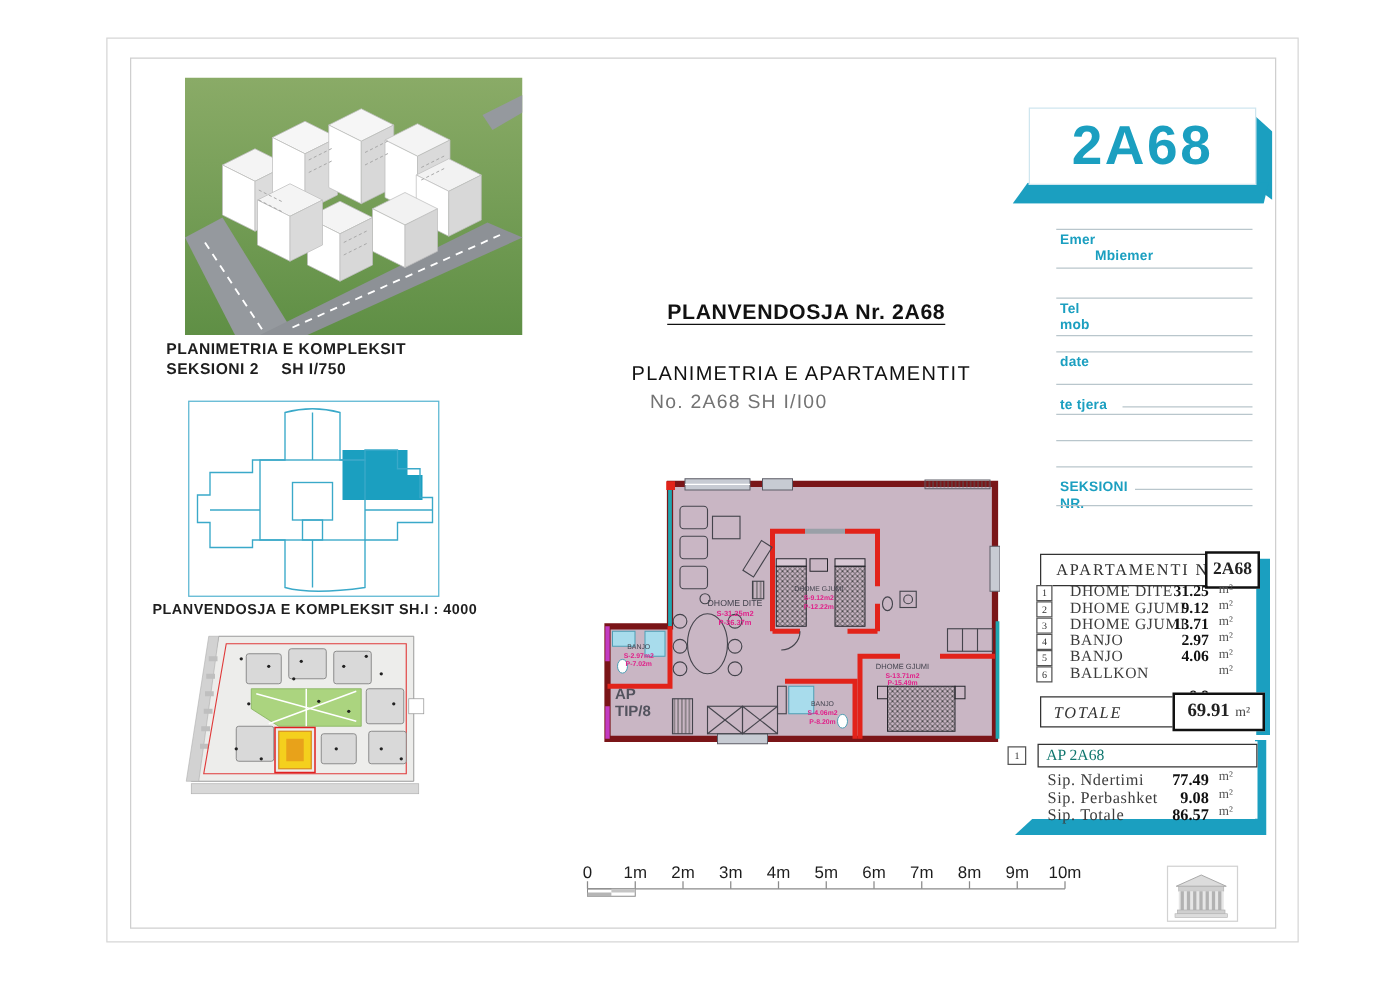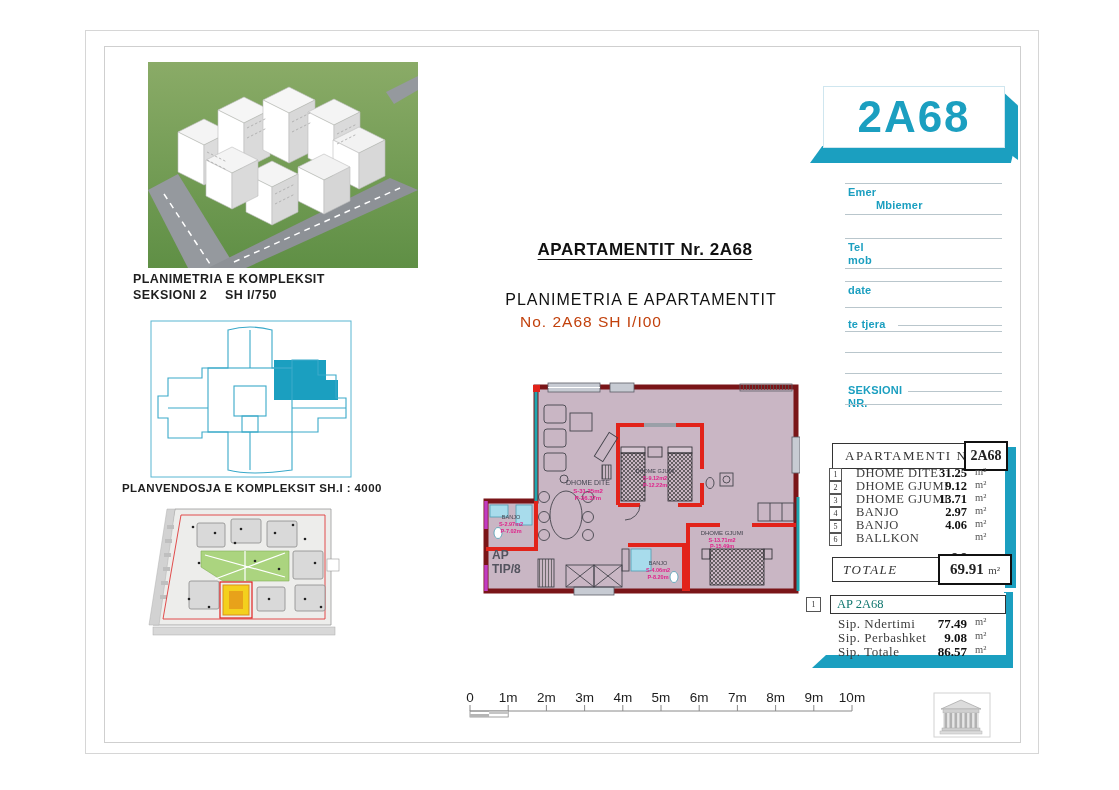--- a/index.html
+++ b/index.html
@@ -166,23 +166,23 @@
       <circle cx="160" cy="96" r="1.3"></circle>
       <circle cx="176" cy="104" r="1.3"></circle>
       <circle cx="110" cy="58" r="1.3"></circle>
       <circle cx="134" cy="66" r="1.3"></circle>
       <circle cx="90" cy="40" r="1.3"></circle>
       <circle cx="148" cy="22" r="1.3"></circle>
     </g>
   <rect x="8" y="124" width="182" height="8" fill="#d8d8d8" stroke="#ababab" stroke-width="0.5"></rect>
 </svg>
 
-<div class="abs" style="left:480px;top:240px;width:330px;text-align:center;font-size:17px;font-weight:700;letter-spacing:.5px;text-decoration:underline;text-underline-offset:4px;color:#111;">APARTAMENTIT Nr. 2A68</div>
+<div class="abs" style="left:480px;top:240px;width:330px;text-align:center;font-size:17px;font-weight:700;letter-spacing:.5px;text-decoration:underline;text-underline-offset:4px;color:#111;">PLANVENDOSJA Nr. 2A68</div>
 <div class="abs" style="left:466px;top:291px;width:350px;text-align:center;font-size:16px;letter-spacing:1px;color:#111;">PLANIMETRIA E APARTAMENTIT</div>
-<div class="abs" style="left:520px;top:313px;font-size:15.5px;letter-spacing:1px;color:#c2410c;">No. 2A68 SH I/I00</div>
+<div class="abs" style="left:520px;top:313px;font-size:15.5px;letter-spacing:1px;color:#737373;">No. 2A68 SH I/I00</div>
 
 <svg class="abs" style="left:478px;top:377px;" width="322" height="228" viewBox="0 0 322 228">
   <defs>
     <pattern id="xh" width="4" height="4" patternUnits="userSpaceOnUse">
       <path d="M0,4 L4,0 M0,0 L4,4" stroke="#3a3a3a" stroke-width="0.7"></path>
     </pattern>
     <pattern id="vl" width="3" height="3" patternUnits="userSpaceOnUse">
       <path d="M1.5,0 L1.5,3" stroke="#555" stroke-width="0.8"></path>
     </pattern>
   </defs>

